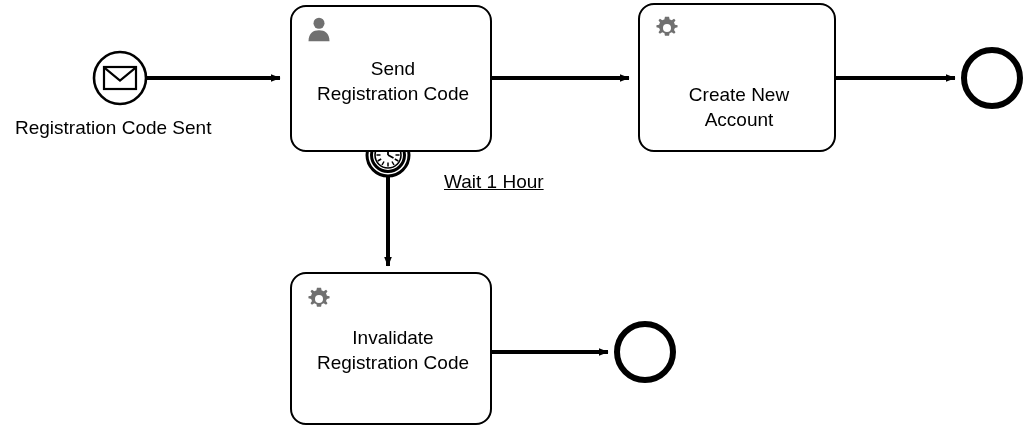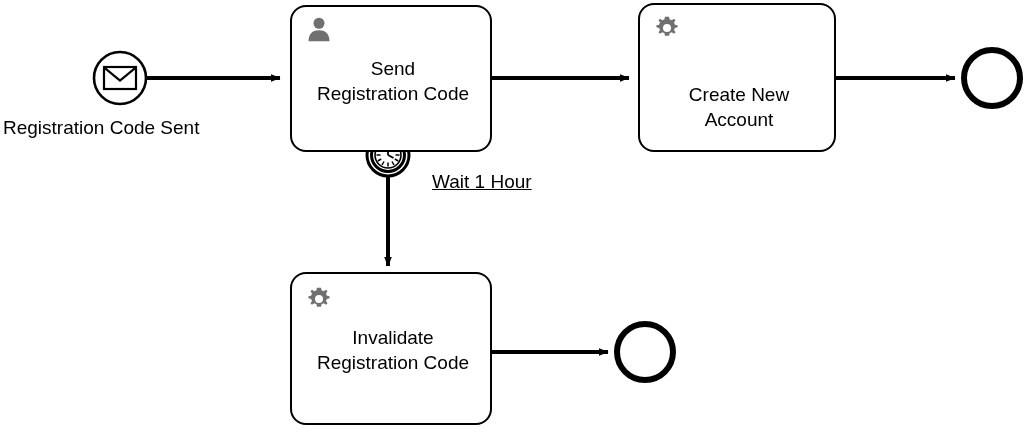--- a/index.html
+++ b/index.html
@@ -32,20 +32,21 @@
     text-align: center;
     white-space: pre-line;
     pointer-events: none;
   }
   .ext-label {
     position: absolute;
     color: #000000;
     font-size: 19px;
     line-height: 23px;
     white-space: nowrap;
+    margin-left: 12px;
   }
   .task-box {
     position: absolute;
     box-sizing: border-box;
     background: #ffffff;
     border: 2px solid #000000;
     border-radius: 16px;
   }
   .glyph {
     position: absolute;

